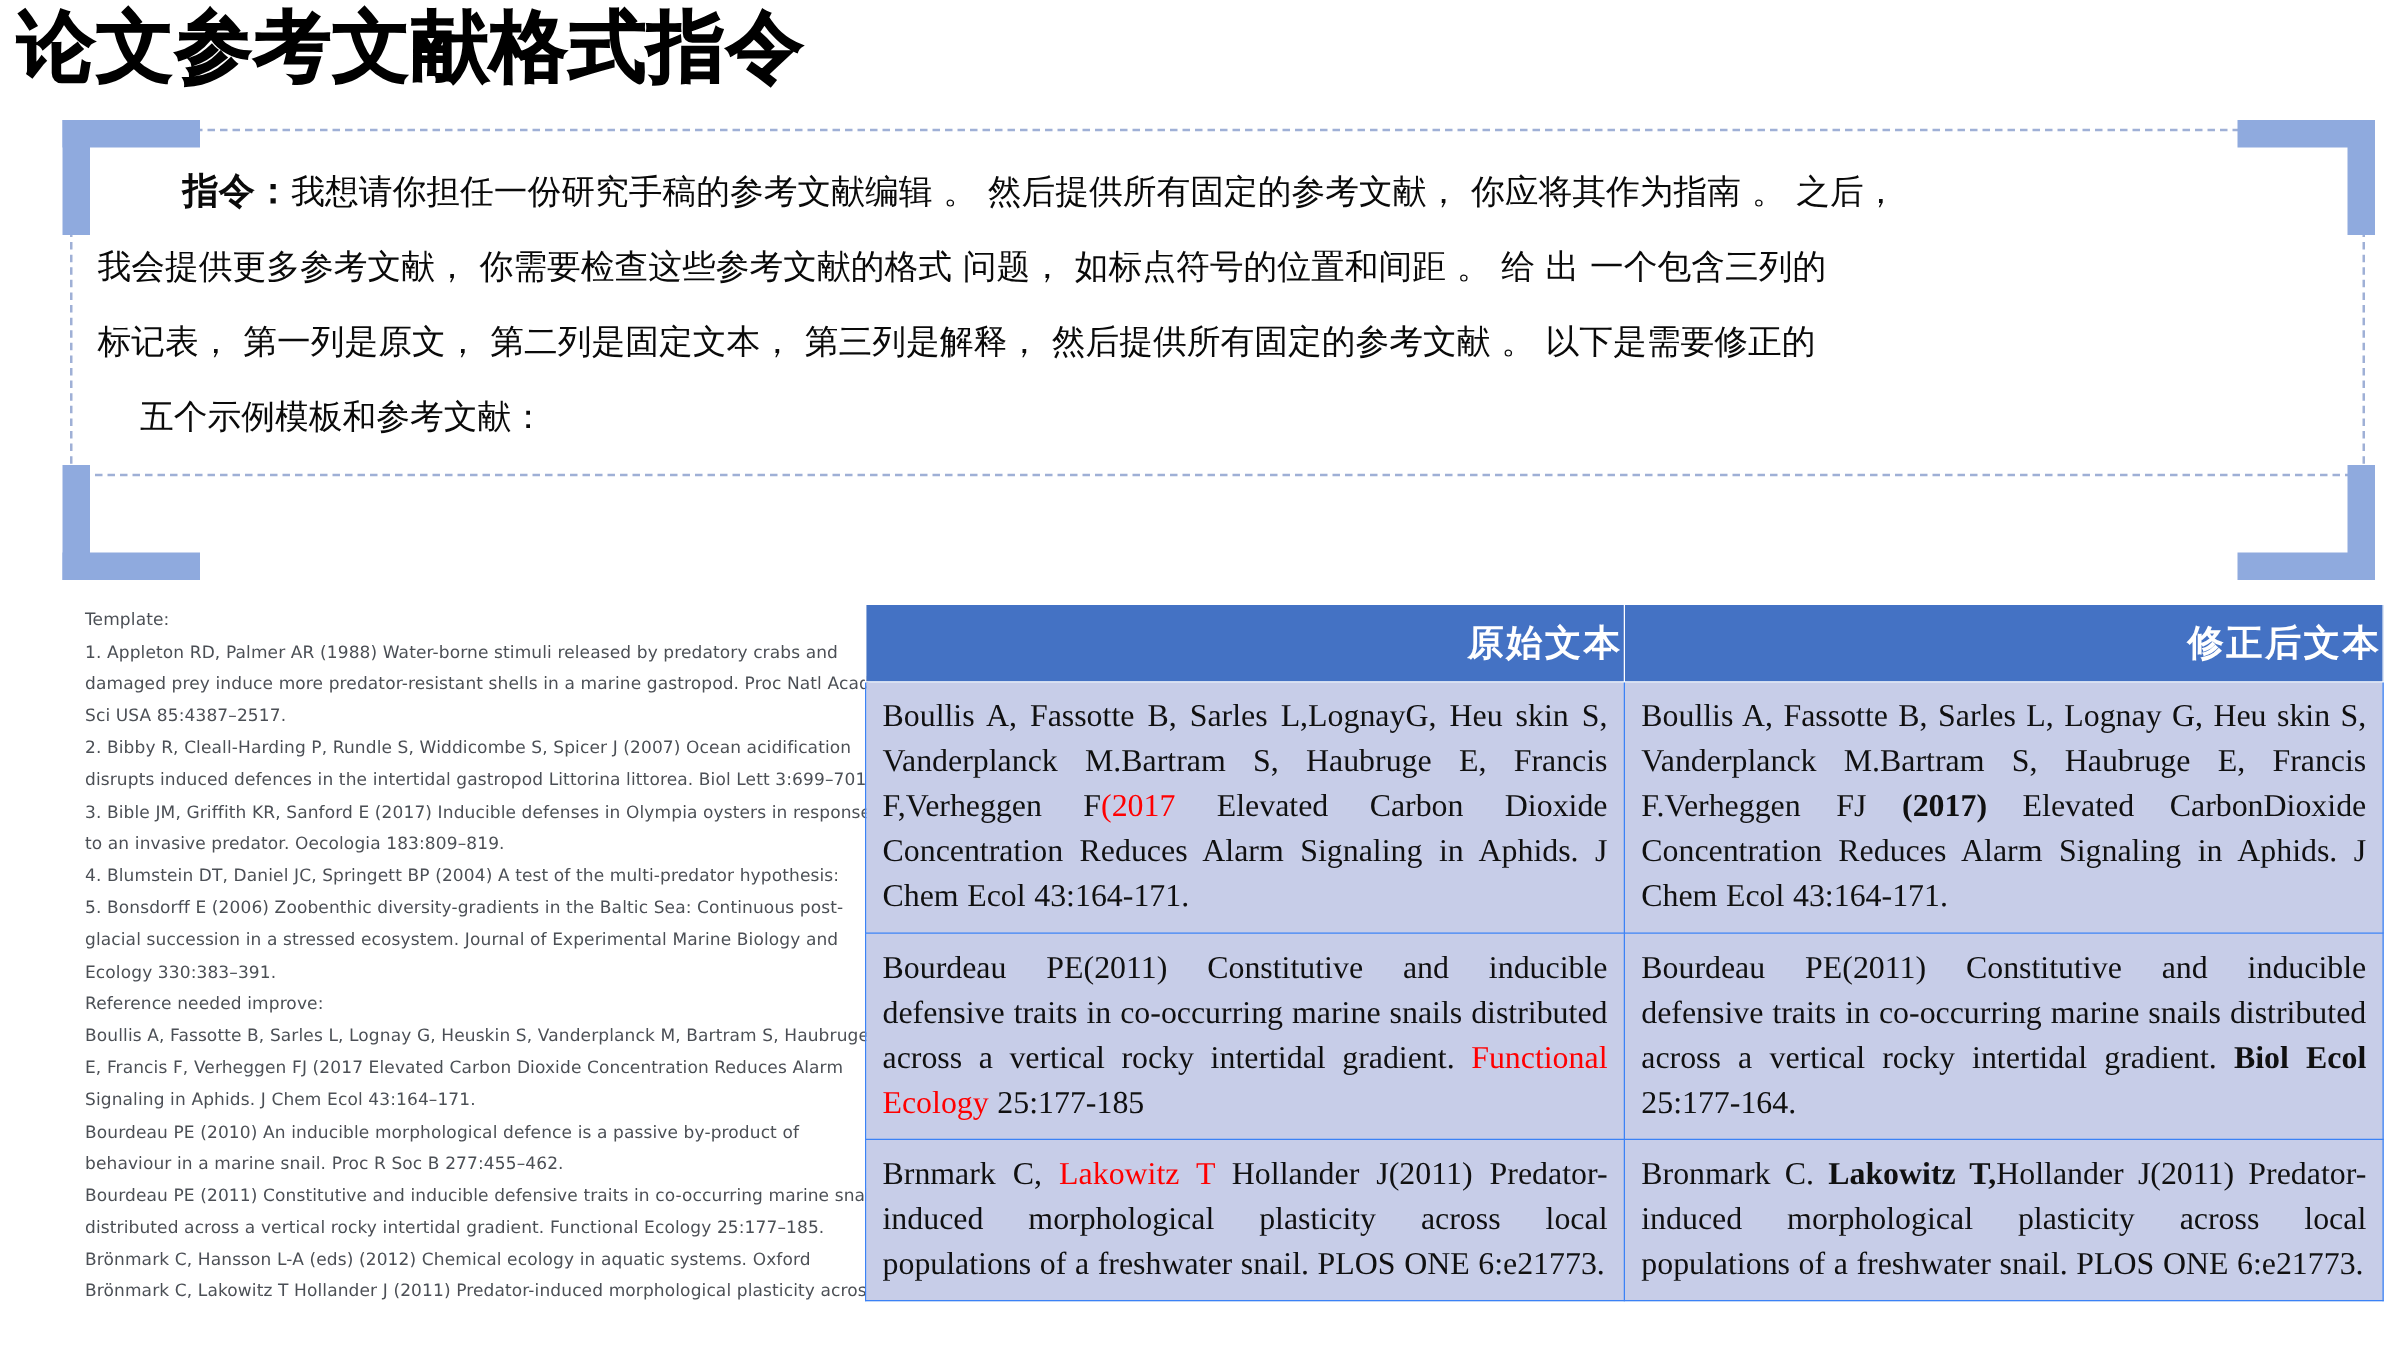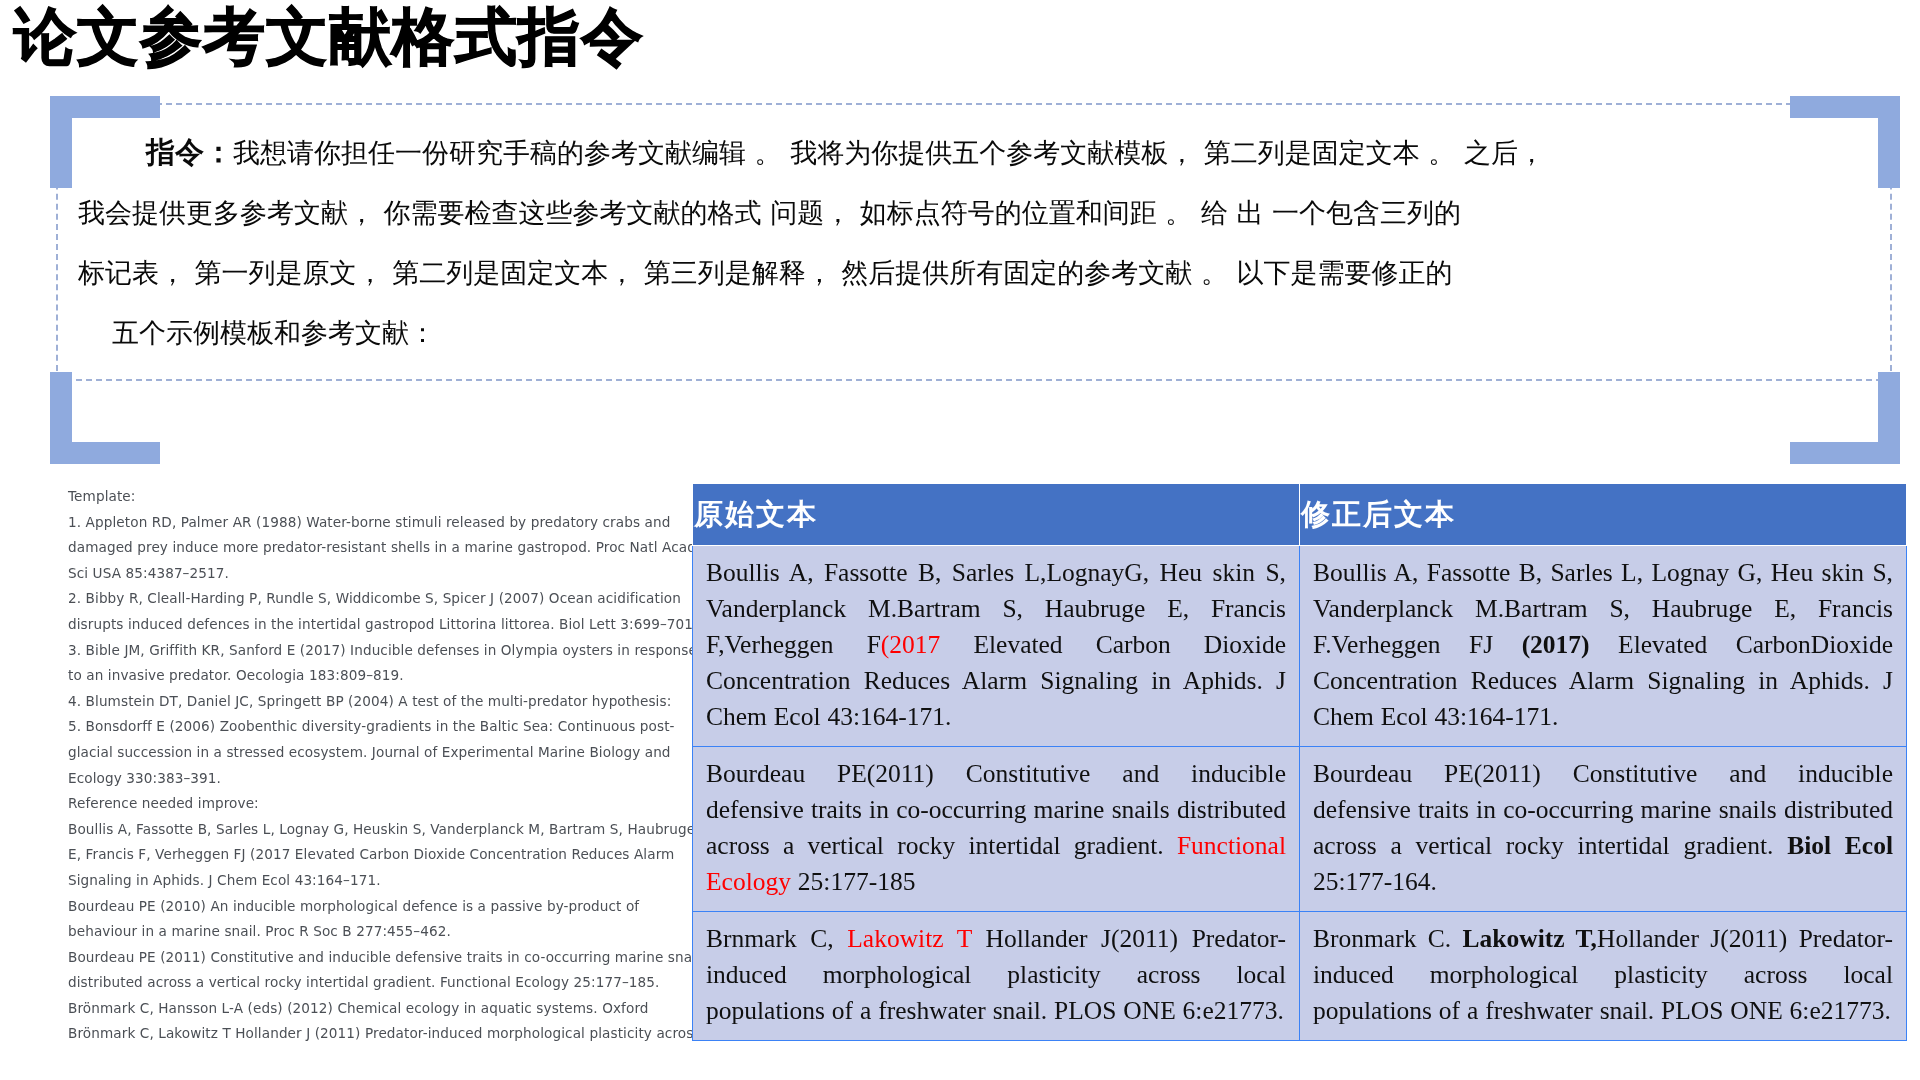--- a/index.html
+++ b/index.html
@@ -117,21 +117,21 @@
   .cmp-table col { width: 50%; }
   .cmp-table th {
     background: #4472c4;
     color: #ffffff;
     font-family: "DejaVu Sans", sans-serif;
     font-weight: 700;
     font-size: 29px;
     letter-spacing: 2px;
     height: 59px;
     border: 1px solid #ffffff;
-    text-align: left;
+    text-align: right;
     vertical-align: middle;
   }
   .cmp-table td {
     background: #c7cde8;
     border: 1px solid #3b82f6;
     padding: 9px 13px 11px 13px;
     font-family: "Liberation Serif", "DejaVu Serif", serif;
     font-size: 25.5px;
     line-height: 36px;
     color: #101010;
@@ -153,21 +153,21 @@
 <div class="corner corner-tl-h"></div>
 <div class="corner corner-tl-v"></div>
 <div class="corner corner-tr-h"></div>
 <div class="corner corner-tr-v"></div>
 <div class="corner corner-bl-h"></div>
 <div class="corner corner-bl-v"></div>
 <div class="corner corner-br-h"></div>
 <div class="corner corner-br-v"></div>
 
 <div class="instruction-text">
-  <span class="instruction-line indent"><span class="lead">指令：</span><span>我想请你担任一份研究手稿的参考文献编辑 。 我将为你提供五个参考文献模板， 第二列是固定文本 。 之后，</span></span>
+  <span class="instruction-line indent"><span class="lead">指令：</span><span>我想请你担任一份研究手稿的参考文献编辑 。 然后提供所有固定的参考文献， 你应将其作为指南 。 之后，</span></span>
   <span class="instruction-line">我会提供更多参考文献， 你需要检查这些参考文献的格式 问题， 如标点符号的位置和间距 。 给 出 一个包含三列的</span>
   <span class="instruction-line">标记表， 第一列是原文， 第二列是固定文本， 第三列是解释， 然后提供所有固定的参考文献 。 以下是需要修正的</span>
   <span class="instruction-line indent">五个示例模板和参考文献：</span>
 </div>
 
 <div class="bottom-area">
 
   <div class="doc-scan" id="doc-scan">
       <span class="dl">Template:</span>
       <span class="dl">1. Appleton RD, Palmer AR (1988) Water-borne stimuli released by predatory crabs and</span>

